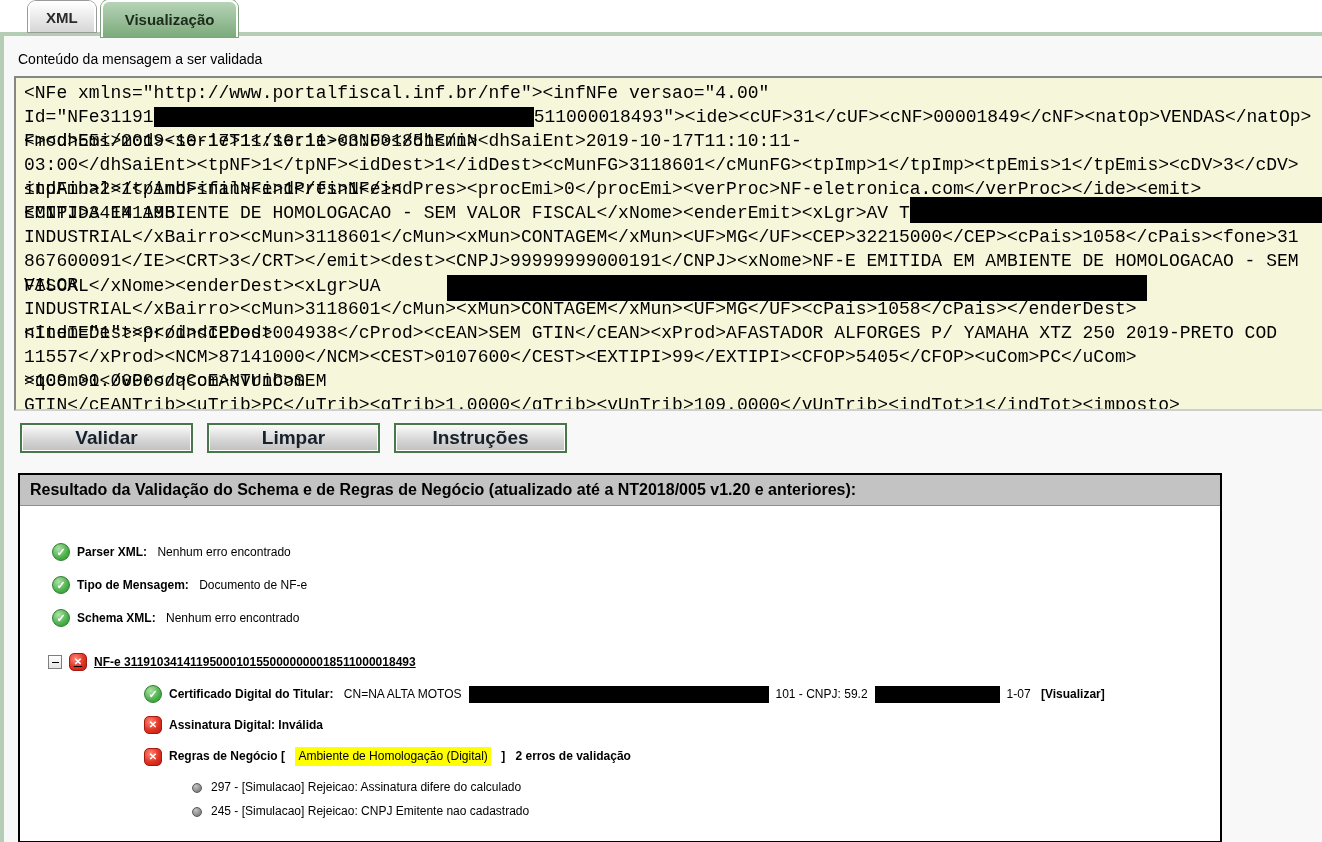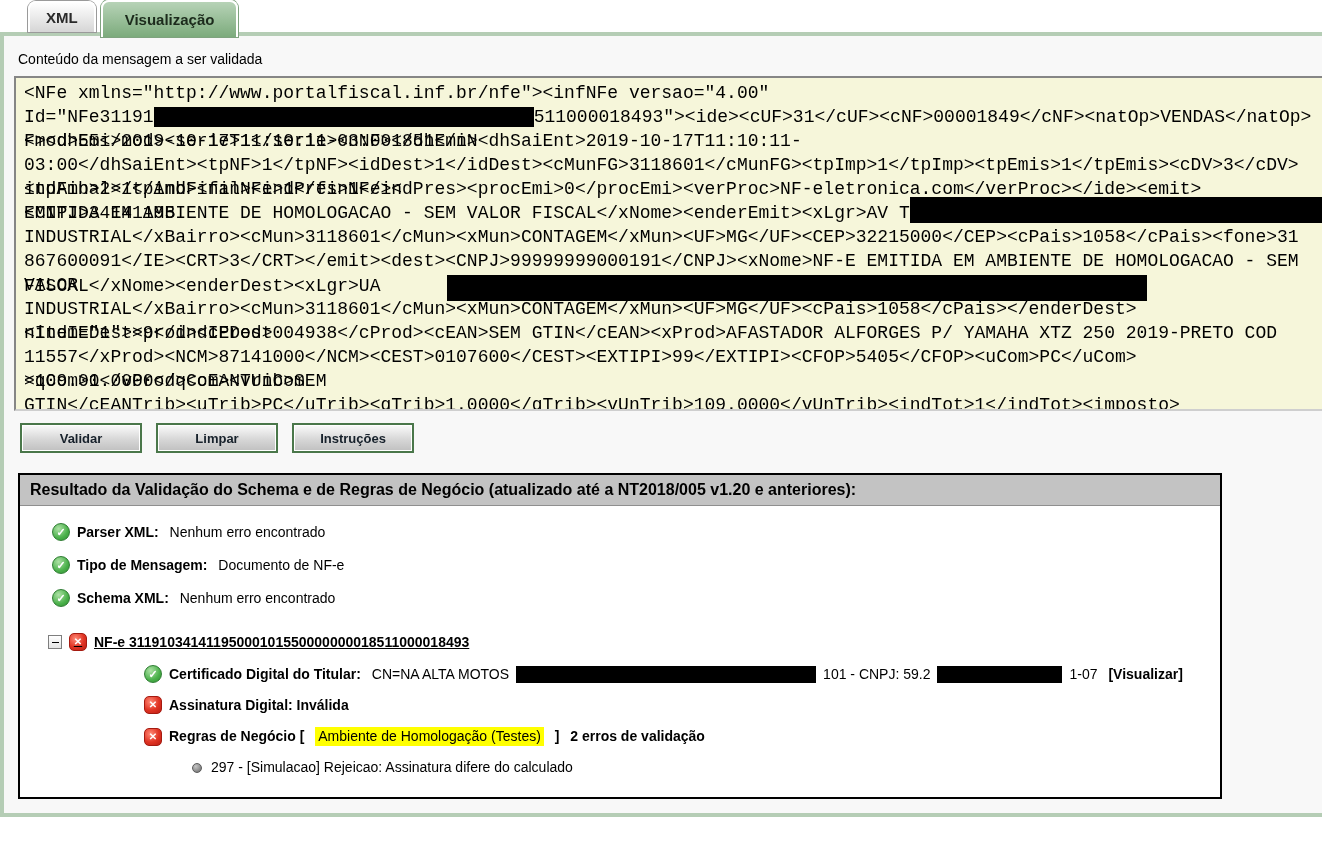--- a/index.html
+++ b/index.html
@@ -33,28 +33,28 @@
     font-family:"Liberation Mono","DejaVu Sans Mono",monospace;
     font-size:18px;line-height:24px;padding:3px 0 0 8px;color:#000;cursor:text;
   }
   .xml-line{white-space:pre;height:24px;}
   .xml-line.flexline{display:flex;align-items:center;}
   .xml-line.flexline > span:first-child{flex:0 0 auto;}
   .redact{background:#000;display:inline-block;vertical-align:middle;}
   
   .btn-row{margin:12px 0 0 16px;display:flex;gap:14px;}
   .btn{
-    width:122px;height:30px;font-weight:bold;font-size:13px;color:#17212b;
+    width:173px;height:30px;font-weight:bold;font-size:19px;color:#17212b;
     border:2px solid #4a774a;background:linear-gradient(#fbfbfb,#d7d7d7 55%,#c0c0c0);
     box-shadow:inset 0 0 0 1px #fff;font-family:"Liberation Sans",sans-serif;cursor:pointer;
   }
   
   .results{margin:20px 0 0 14px;width:1200px;border:2px solid #000;background:#fff;}
   .results-header{background:#c3c3c3;font-weight:bold;font-size:16px;padding:6px 10px;border-bottom:1px solid #8f8f8f;}
-  #results-body{padding:2px 0 14px 0;font-size:14px;}
+  #results-body{padding:2px 0 14px 0;font-size:12px;margin-top:20px;}
   .row{display:flex;align-items:center;gap:7px;line-height:17px;}
   .row.l1{margin:15px 0 15px 32px;}
   .row.nfe{margin:26px 0 14px 28px;text-decoration:underline;}
   .row.l2{margin:13px 0 13px 124px;}
   .row.l3{margin:7px 0 7px 172px;}
   .b{font-weight:bold;}
   .hl{background:#ffff00;padding:1px 3px;}
   .seg-flow{white-space:pre-wrap;}
   
   .icon-success{
@@ -147,24 +147,28 @@
             <span class="seg-flow">1-07 </span>
             <span class="seg-flow b">[Visualizar]</span>
           </div>
           <div class="row l2">
             <span class="icon-error"></span>
             <span class="seg-flow b">Assinatura Digital: Inválida</span>
           </div>
           <div class="row l2">
             <span class="icon-error"></span>
             <span class="seg-flow b">Regras de Negócio [ </span>
-            <span class="seg-flow hl">Ambiente de Homologação (Testes)</span>
+            <span class="seg-flow hl">Ambiente de Homologação (Digital)</span>
             <span class="seg-flow b"> ] </span>
             <span class="seg-flow b">2 erros de validação</span>
           </div>
           <div class="row l3">
             <span class="bullet"></span>
             <span>297 - [Simulacao] Rejeicao: Assinatura difere do calculado</span>
           </div>
+          <div class="row l3">
+            <span class="bullet"></span>
+            <span>245 - [Simulacao] Rejeicao: CNPJ Emitente nao cadastrado</span>
+          </div>
         </div>
     </div>
   </div>
 </div>
 
 </body></html>

